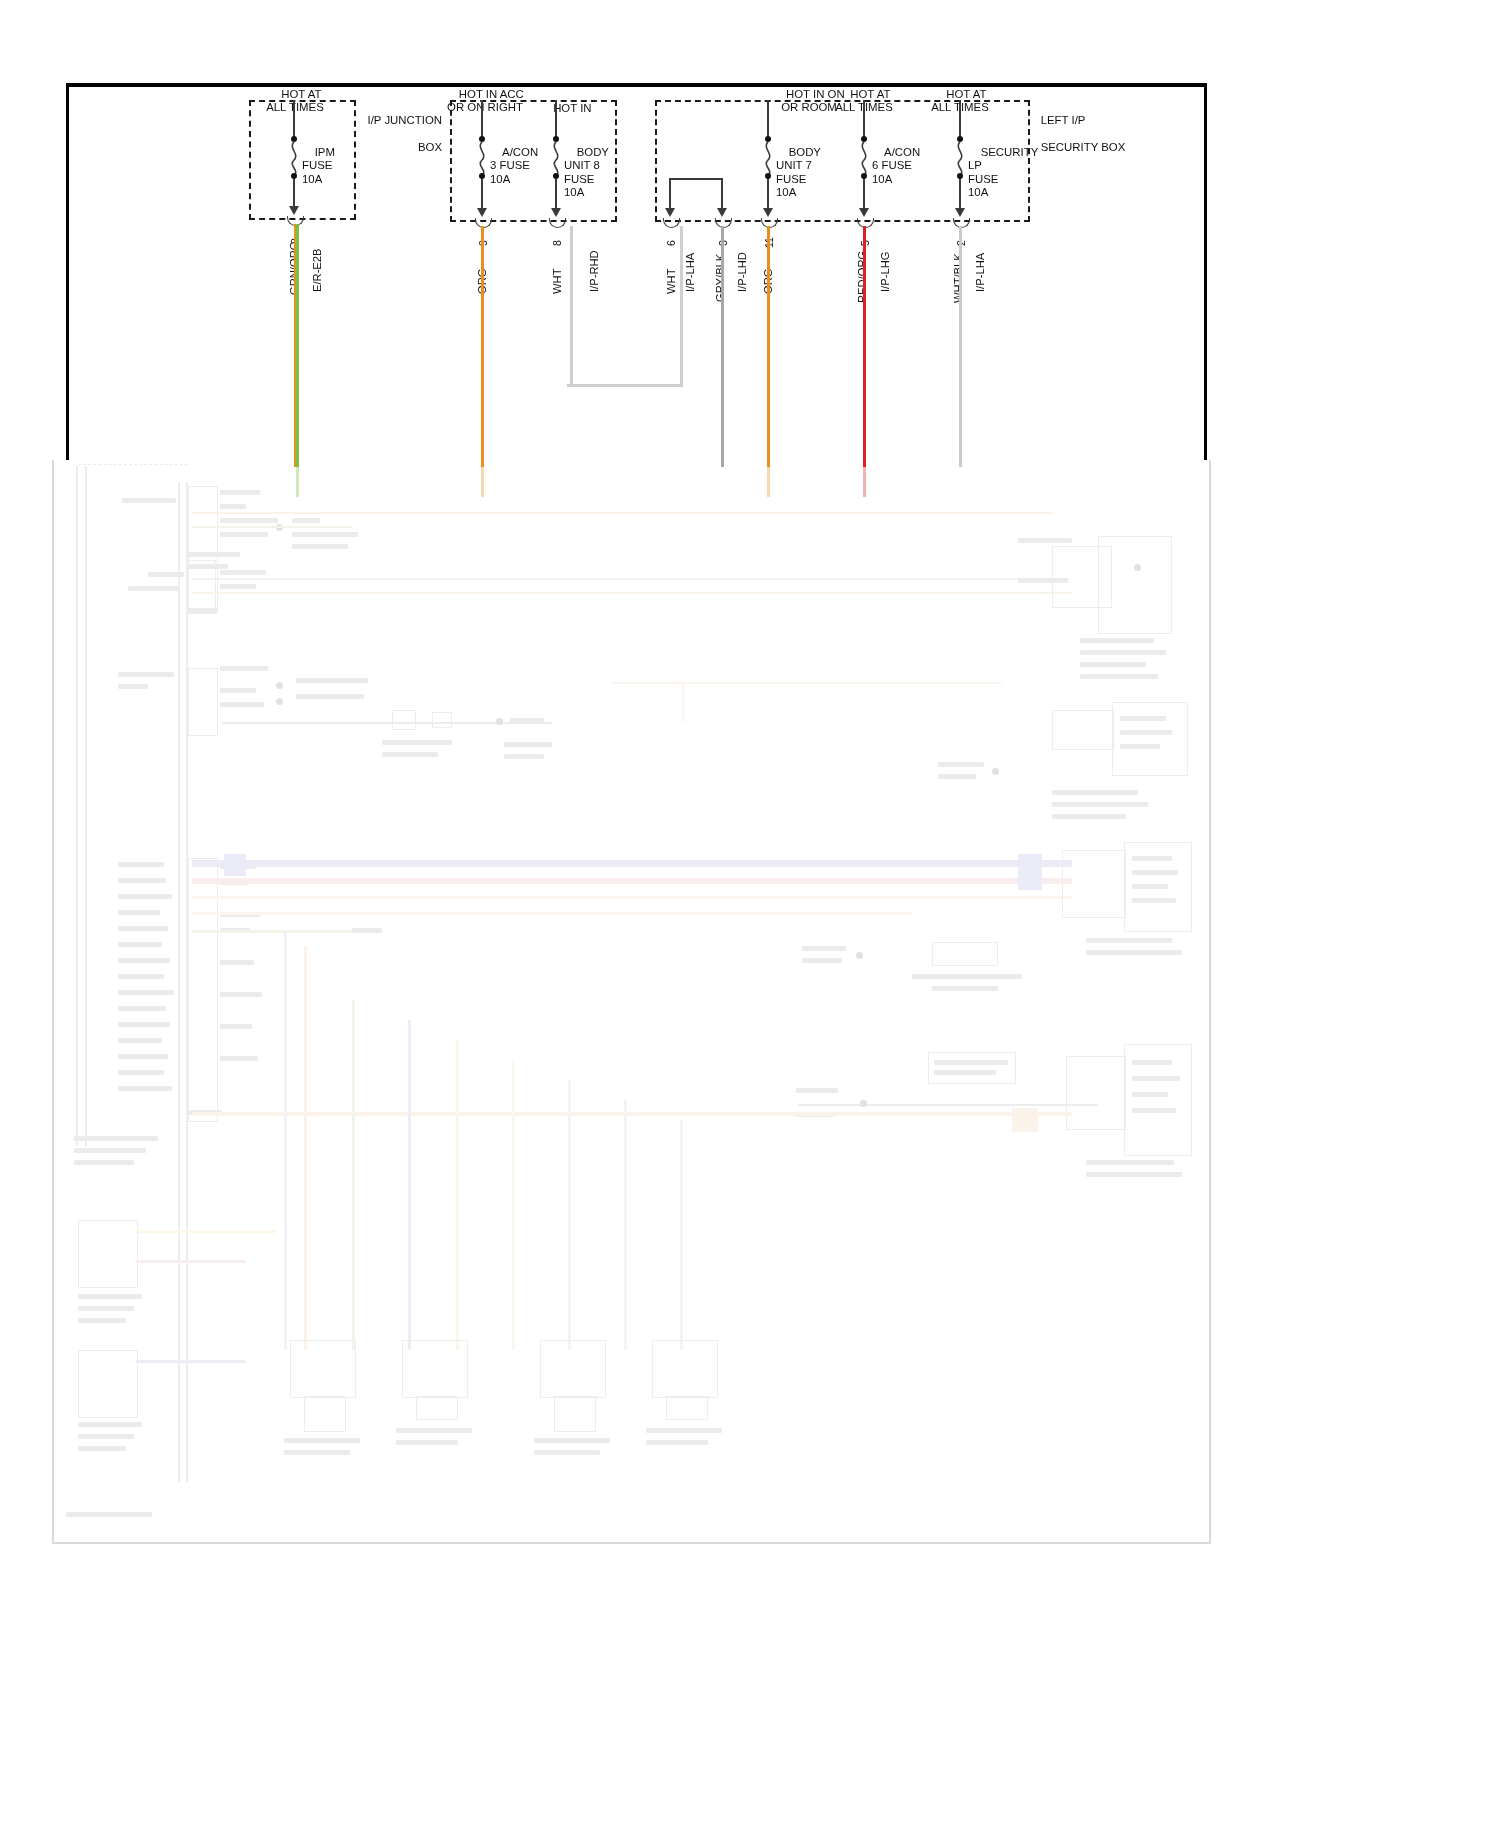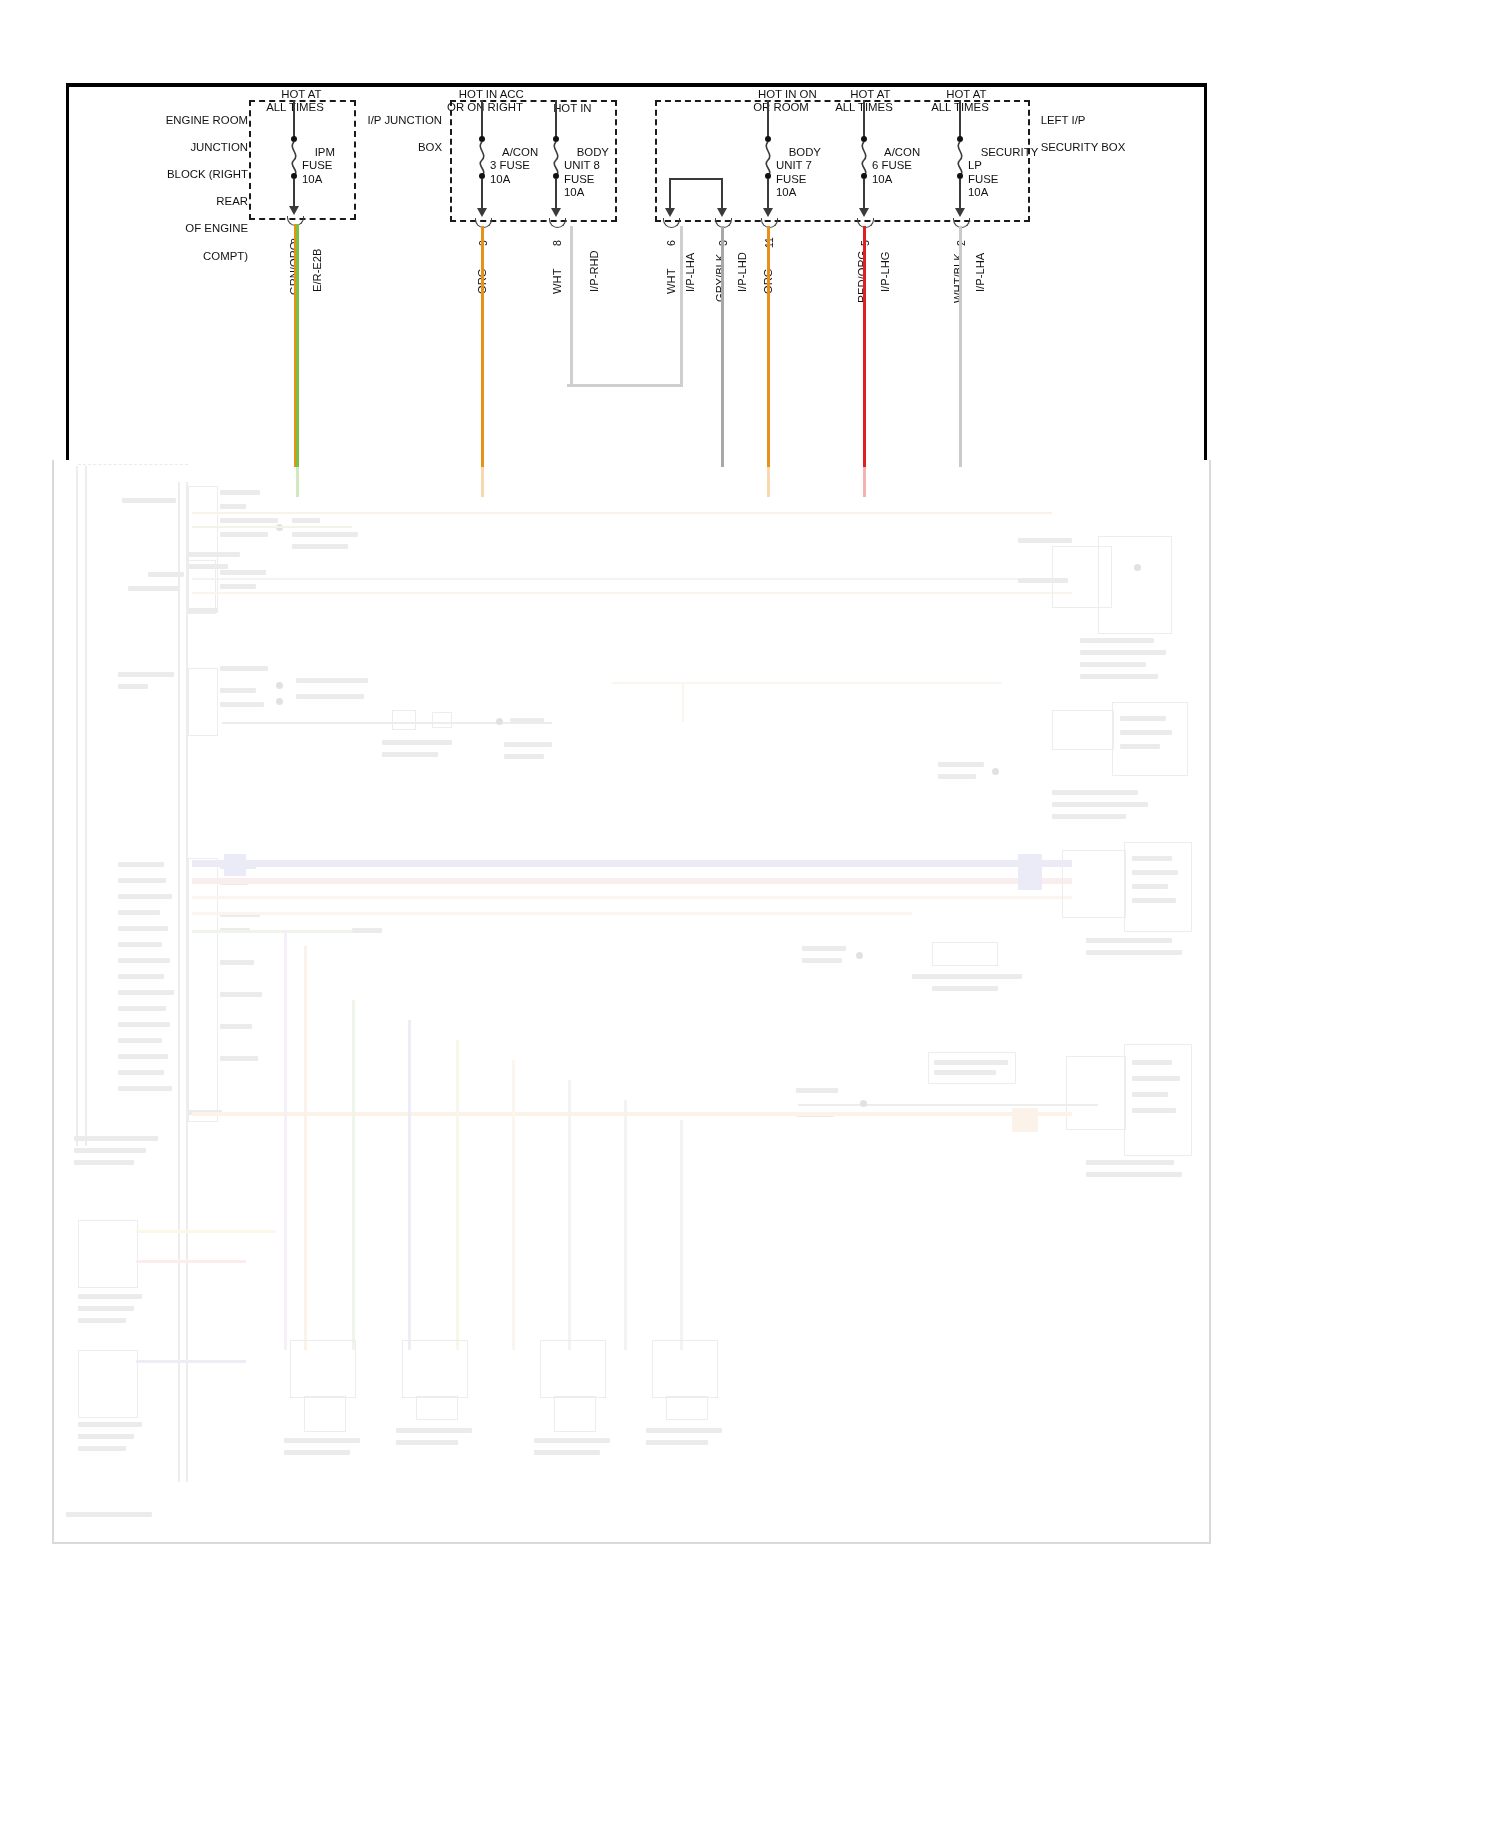--- a/index.html
+++ b/index.html
@@ -268,38 +268,30 @@
 
   <div class="t c" style="left:230px;top:74px;width:130px;">
     <span>HOT AT</span><br><span>ALL TIMES</span>
   </div>
   <div class="t c" style="left:415px;top:74px;width:140px;">
     <span>HOT IN ACC</span><br><span>OR ON RIGHT</span>
   </div>
   <div class="t c" style="left:520px;top:88px;width:92px;">
     <span>HOT IN</span>
   </div>
-  <div class="t c" style="left:722px;top:74px;width:118px;">
+  <div class="t c" style="left:750px;top:74px;width:118px;">
     <span>HOT IN ON</span><br><span>OR ROOM</span>
   </div>
   <div class="t c" style="left:808px;top:74px;width:112px;">
     <span>HOT AT</span><br><span>ALL TIMES</span>
   </div>
   <div class="t c" style="left:904px;top:74px;width:112px;">
     <span>HOT AT</span><br><span>ALL TIMES</span>
   </div>
 
-  <div class="t r" style="left:120px;top:100px;width:128px;">
-    <span>ENGINE ROOM</span><br>
-    <span>JUNCTION</span><br>
-    <span>BLOCK (RIGHT</span><br>
-    <span>REAR</span><br>
-    <span>OF ENGINE</span><br>
-    <span>COMPT)</span>
-  </div>
   <div class="t r" style="left:330px;top:100px;width:112px;">
     <span>I/P JUNCTION</span><br>
     <span>BOX</span>
   </div>
   <div class="t" style="left:1028px;top:100px;width:150px;">
     <span>LEFT I/P</span><br>
     <span>SECURITY BOX</span>
   </div>
 
   <div class="dbox" style="left:249px;top:100px;width:103px;height:116px;"></div>

